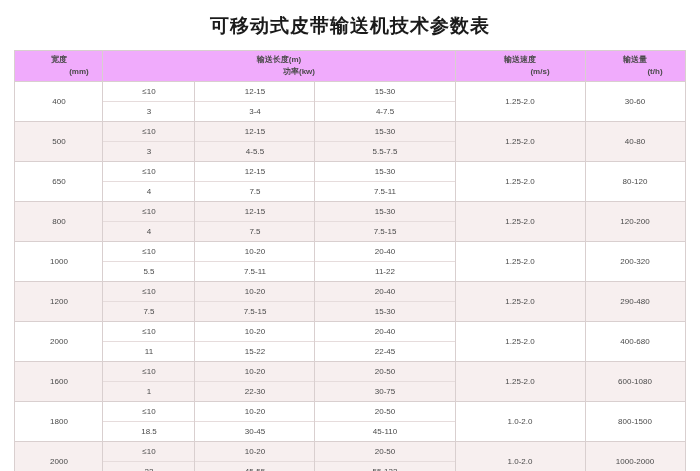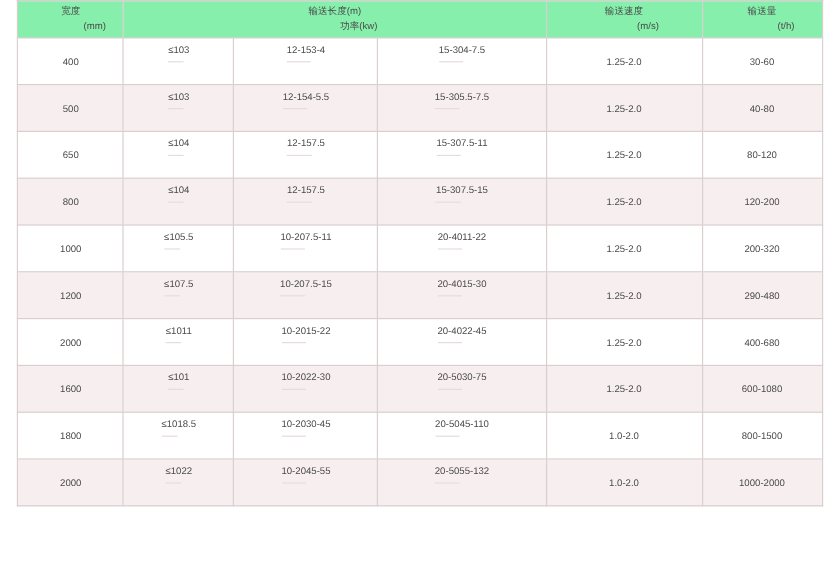--- a/index.html
+++ b/index.html
@@ -36,44 +36,44 @@
   }
   table.spec td, table.spec th {
     border: 1px solid #d9cfcf;
     padding: 0;
     text-align: center;
     vertical-align: middle;
     font-size: 8px;
     color: #4a4a4a;
   }
   thead th {
-    background: #86efac;
+    background: #f0abfc;
     color: #ffffff;
-    font-weight: normal;
+    font-weight: bold;
     font-size: 8px;
     height: 30px;
     line-height: 1.45;
     border: 1px solid #8c8c8c;
   }
   thead th .hdr-main { display: block; }
   thead th .hdr-sub { display: block; margin-left: 40px; }
   tbody tr.r-odd td { background: #ffffff; }
   tbody tr.r-even td { background: #f7efef; }
   td.c-width {
     font-size: 9px;
     color: #3a3a3a;
   }
   td.c-speed, td.c-cap {
     font-size: 8.5px;
     color: #3a3a3a;
     margin-left: 31px;
   }
   .stack {
     display: flex;
-    flex-direction: row;
+    flex-direction: column;
     justify-content: center;
     height: 100%;
   }
   .stack .line {
     height: 19px;
     line-height: 19px;
     display: block;
   }
   .stack .line.top {
     border-bottom: 0;
@@ -92,20 +92,21 @@
   .col-c { width: 120px; }
   .col-d { width: 140px; }
   .col-e { width: 130px; }
   .col-f { width: 100px; }
 </style>
 </head>
 <body>
 
 <div class="page">
 
+  <div class="title">可移动式皮带输送机技术参数表</div>
 
   <table class="spec">
     <colgroup>
       <col class="col-a">
       <col class="col-b">
       <col class="col-c">
       <col class="col-d">
       <col class="col-e">
       <col class="col-f">
     </colgroup>

